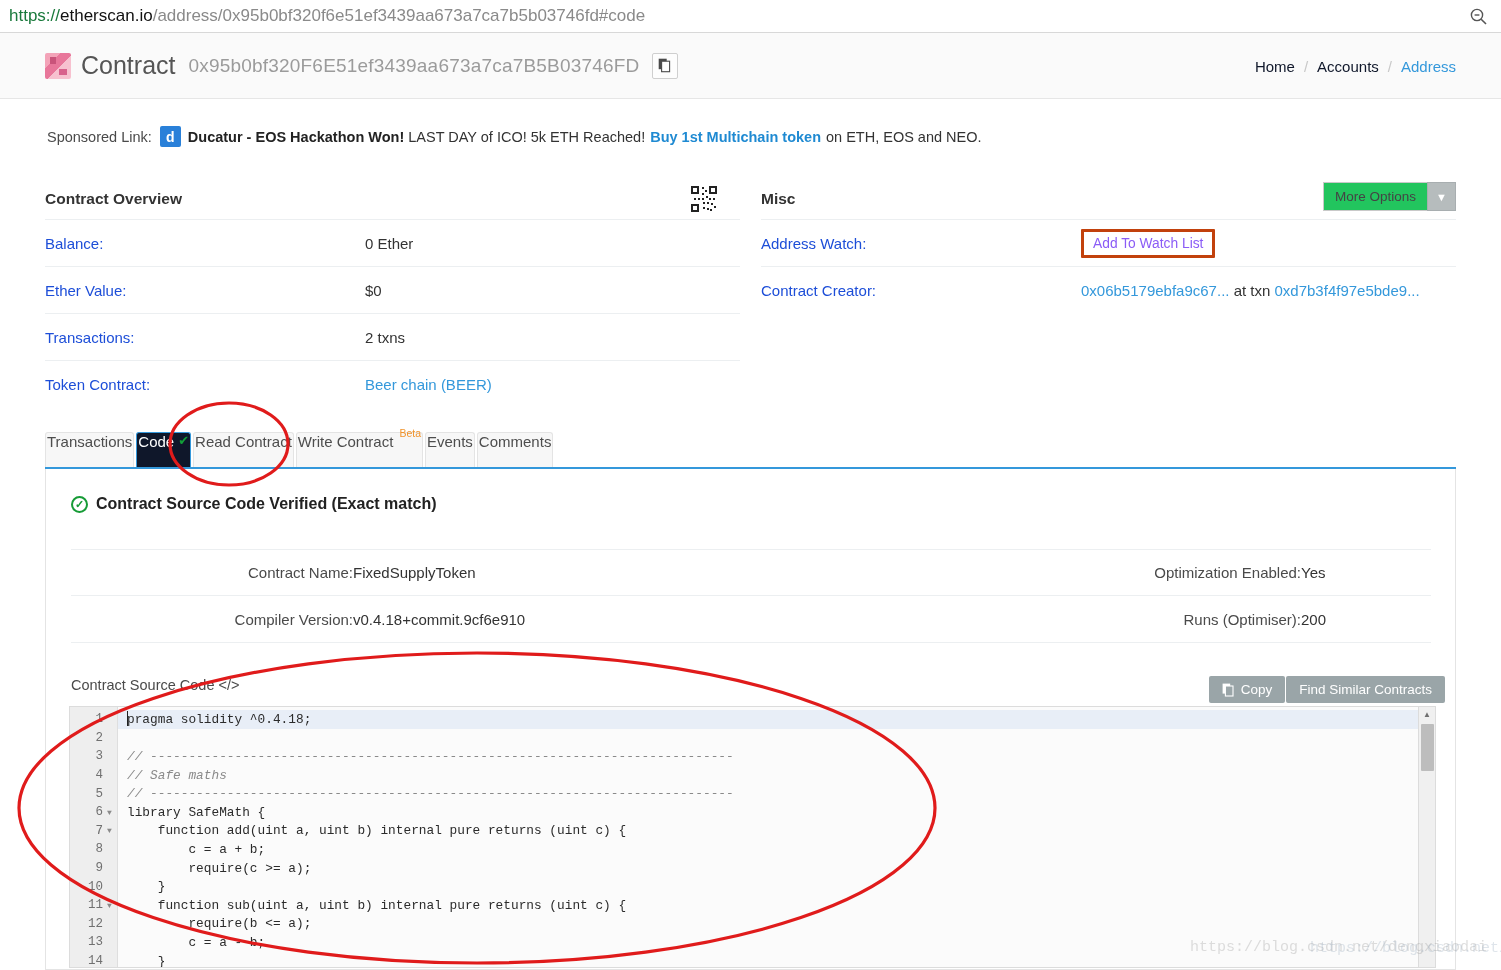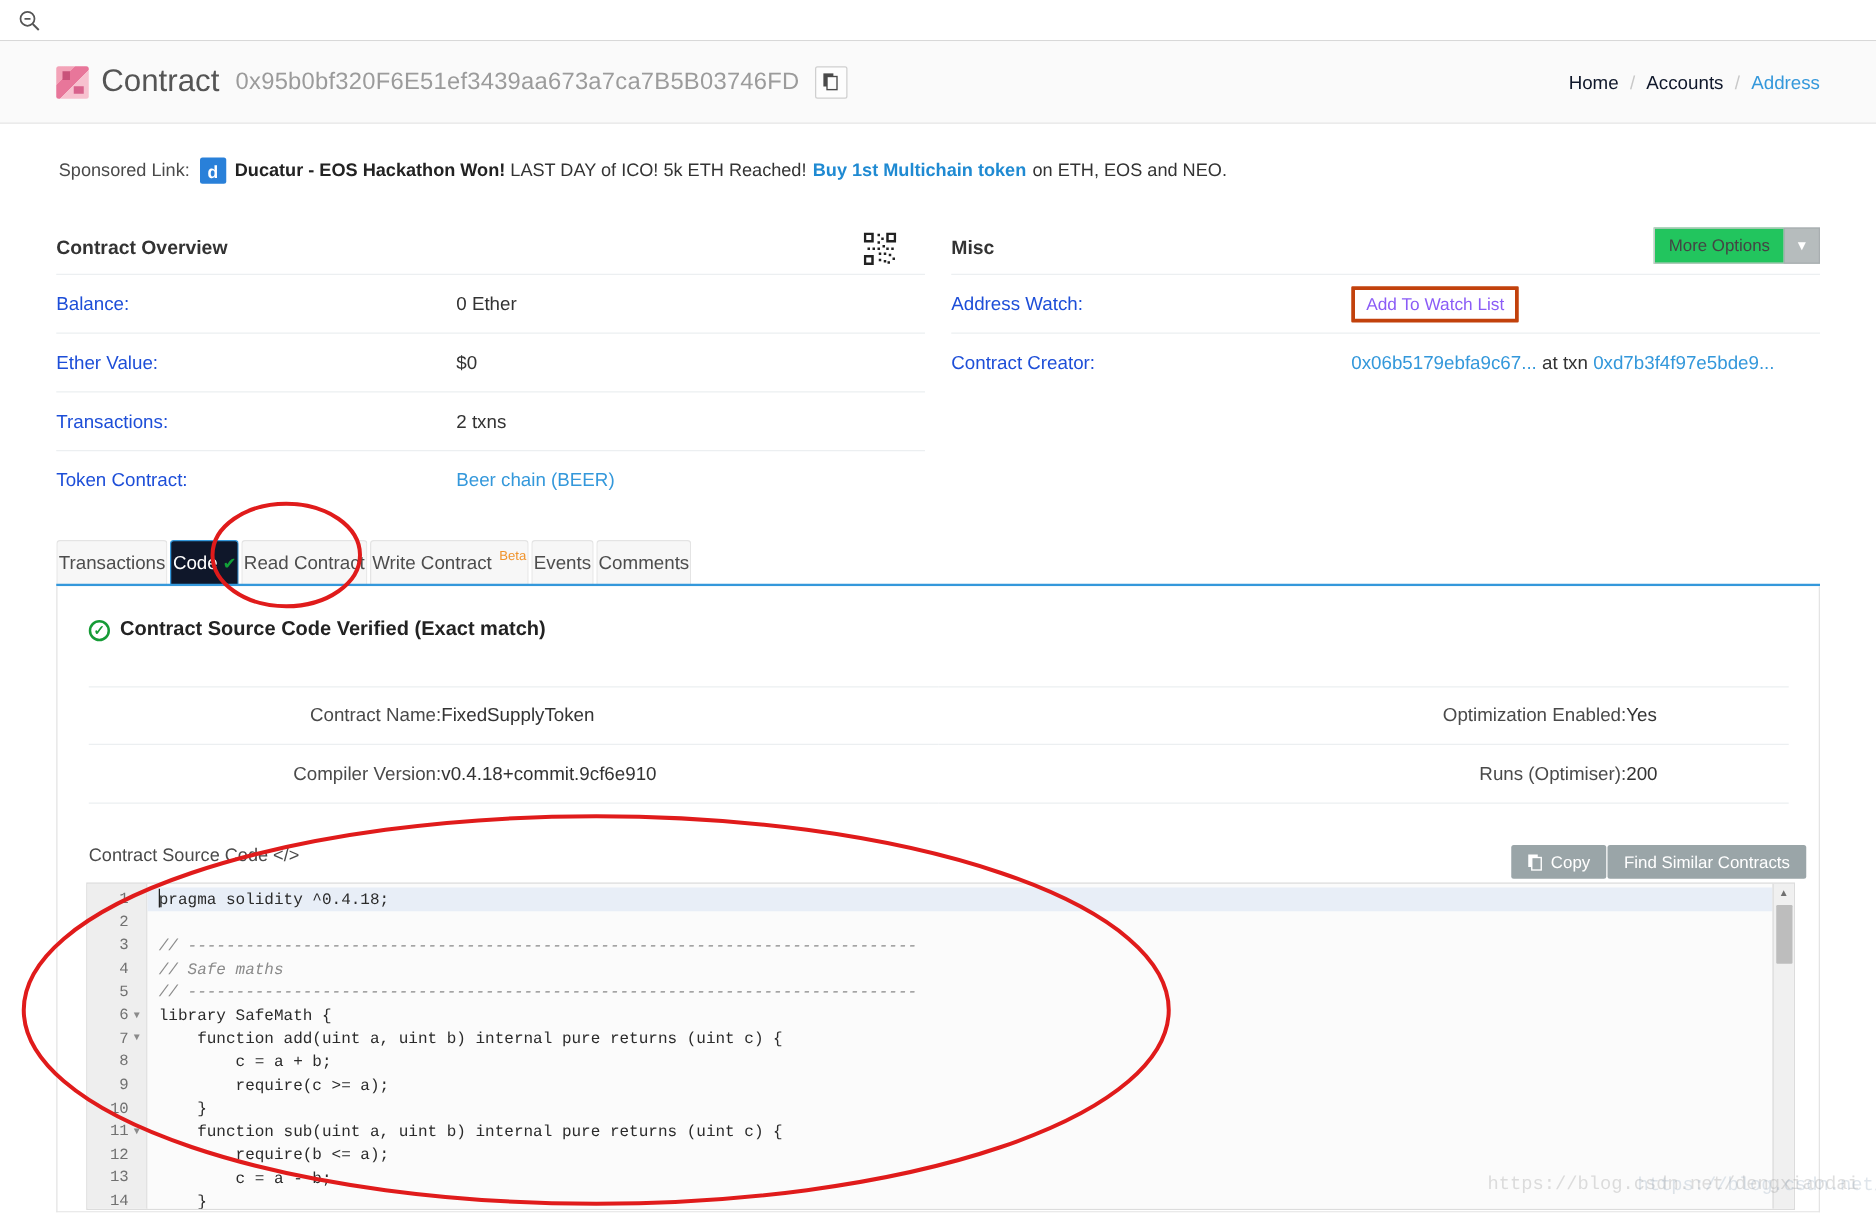--- a/index.html
+++ b/index.html
@@ -132,21 +132,21 @@
     font-size:13.8px; padding:4px 9px; cursor:pointer; border-radius:1px;
   }
 
   
   #tabs-row {
     position:absolute; left:45px; top:431px; width:1411px; height:37px;
     display:flex; align-items:flex-end;
   }
   .tab {
     height:36px; padding:0 1px;
-    display:flex; align-items:center; gap:4px;
+    display:flex; align-items:flex-start; gap:4px;
     background:#f7f7f7; border:1px solid #e4e4e4; border-bottom:none;
     font-size:15px; color:#4d4d4d; cursor:pointer;
     margin-right:2px; border-radius:3px 3px 0 0;
     position:relative;
   }
   .tab.active { background:#0f172a; color:#fff; border-color:#3498db; }
   .tab .beta {
     font-size:10.5px; color:#f0932b; position:relative; top:-6px; margin-left:2px;
   }
   .tab .verified-check { color:#1e9e3e; font-size:13px; }
@@ -245,20 +245,25 @@
   }
   #watermark .w2 {
     position:absolute; left:120px; top:1px;
     color:rgba(150,170,190,0.30);
   }
 </style>
 </head>
 <body>
 
 <div id="browser-bar">
+  <div id="url-wrap">
+    <span class="url-scheme">https://</span>
+    <span class="url-host">etherscan.io</span>
+    <span class="url-path">/address/0x95b0bf320f6e51ef3439aa673a7ca7b5b03746fd#code</span>
+  </div>
   <div id="zoom-out-icon">
     <svg width="19" height="19" viewBox="0 0 19 19">
       <circle cx="8" cy="8" r="5.6" fill="none" stroke="#555" stroke-width="1.4"></circle>
       <line x1="5.6" y1="8" x2="10.4" y2="8" stroke="#555" stroke-width="1.4"></line>
       <line x1="12.2" y1="12.2" x2="17" y2="17" stroke="#555" stroke-width="1.6"></line>
     </svg>
   </div>
 </div>
 
 <div id="page-header">

